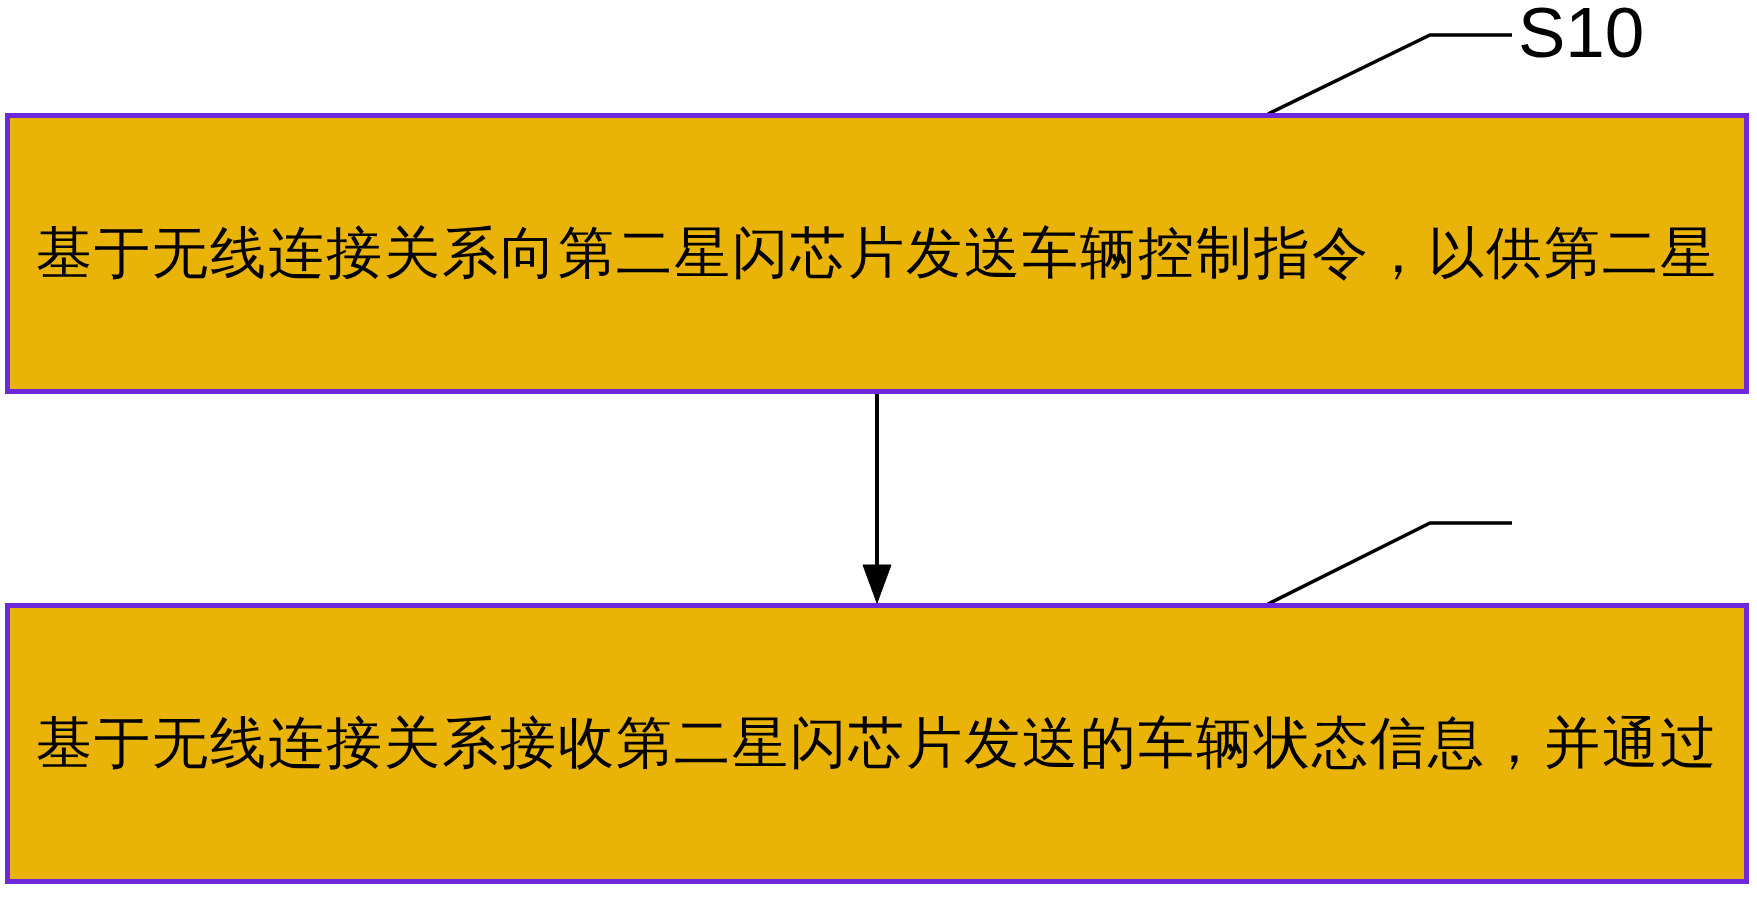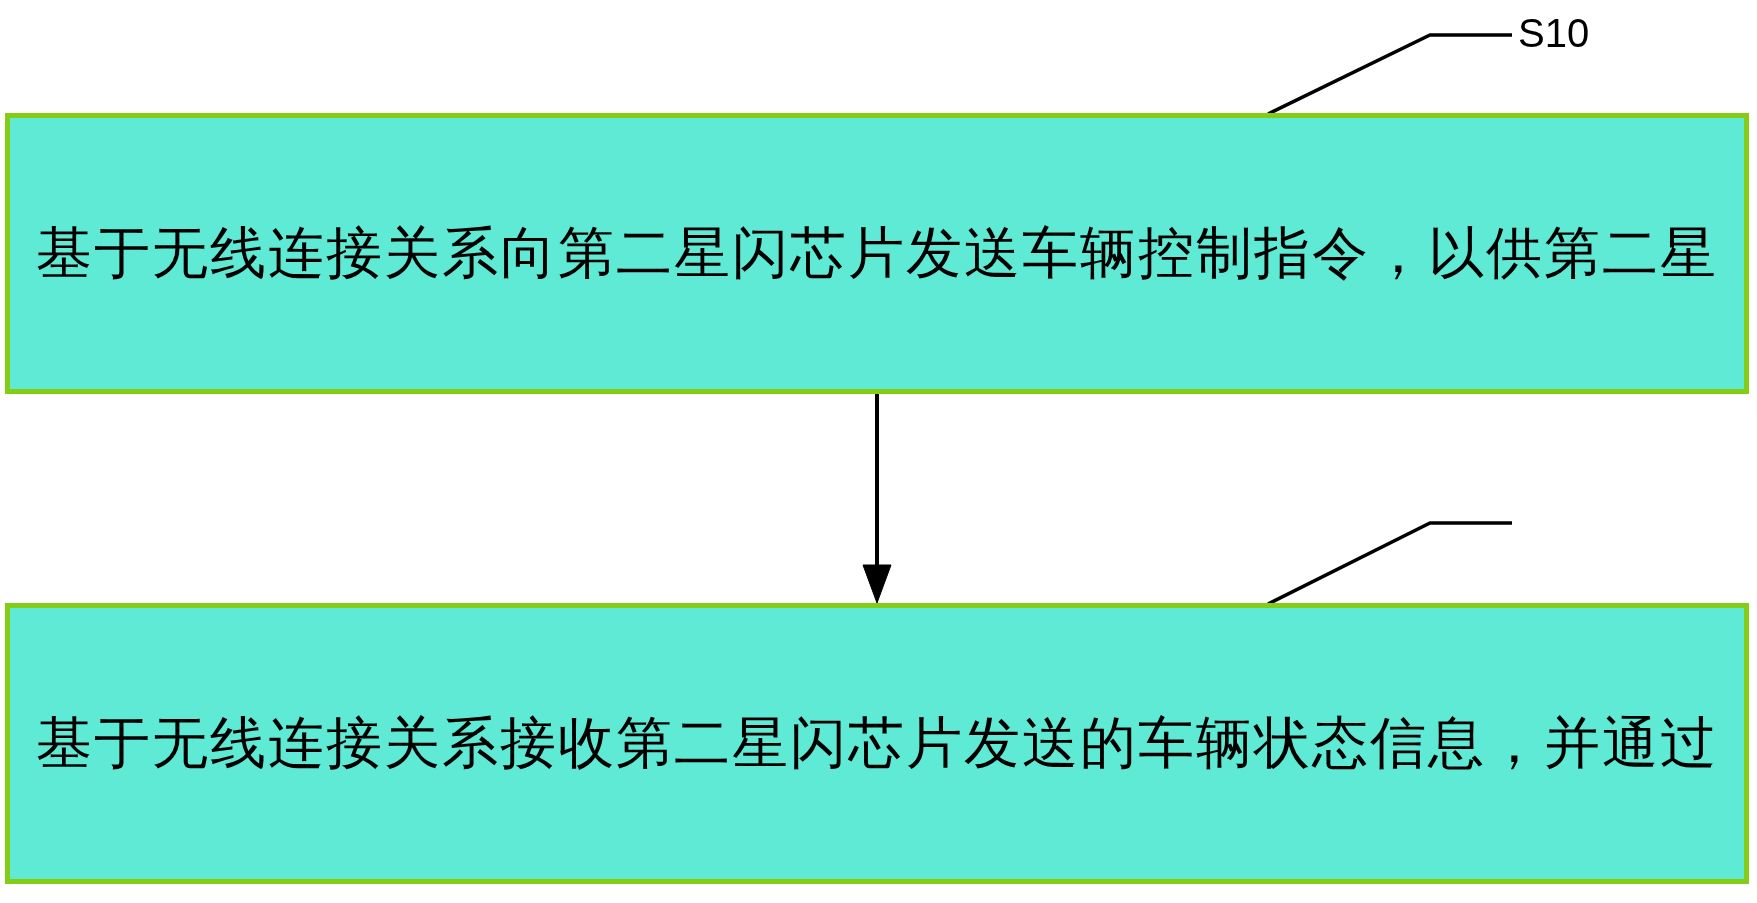--- a/index.html
+++ b/index.html
@@ -22,43 +22,43 @@
     width: 1757px;
     height: 903px;
     pointer-events: none;
   }
   .step-box {
     position: absolute;
     left: 5px;
     width: 1744px;
     height: 281px;
     box-sizing: border-box;
-    border: 5px solid #84cc16;
-    background: #5eead4;
+    border: 5px solid #6d28d9;
+    background: #eab308;
     display: flex;
     flex-direction: row;
     justify-content: center;
     align-items: center;
   }
   .step-box.box-s10 { top: 113px; }
   .step-box.box-s20 { top: 603px; }
   .step-text {
     color: #000000;
     font-size: 56px;
     line-height: 93px;
     letter-spacing: 2px;
     white-space: nowrap;
     text-align: center;
   }
   .step-label {
     position: absolute;
     left: 1518px;
     color: #000000;
     font-family: "Liberation Sans", "DejaVu Sans", sans-serif;
-    font-size: 40px;
+    font-size: 71px;
     line-height: 60px;
     font-weight: 400;
   }
   .step-label.label-s10 { top: 3px; }
   .step-label.label-s20 { top: 492px; }
 </style>
 </head>
 <body>
 
 <div class="canvas">

